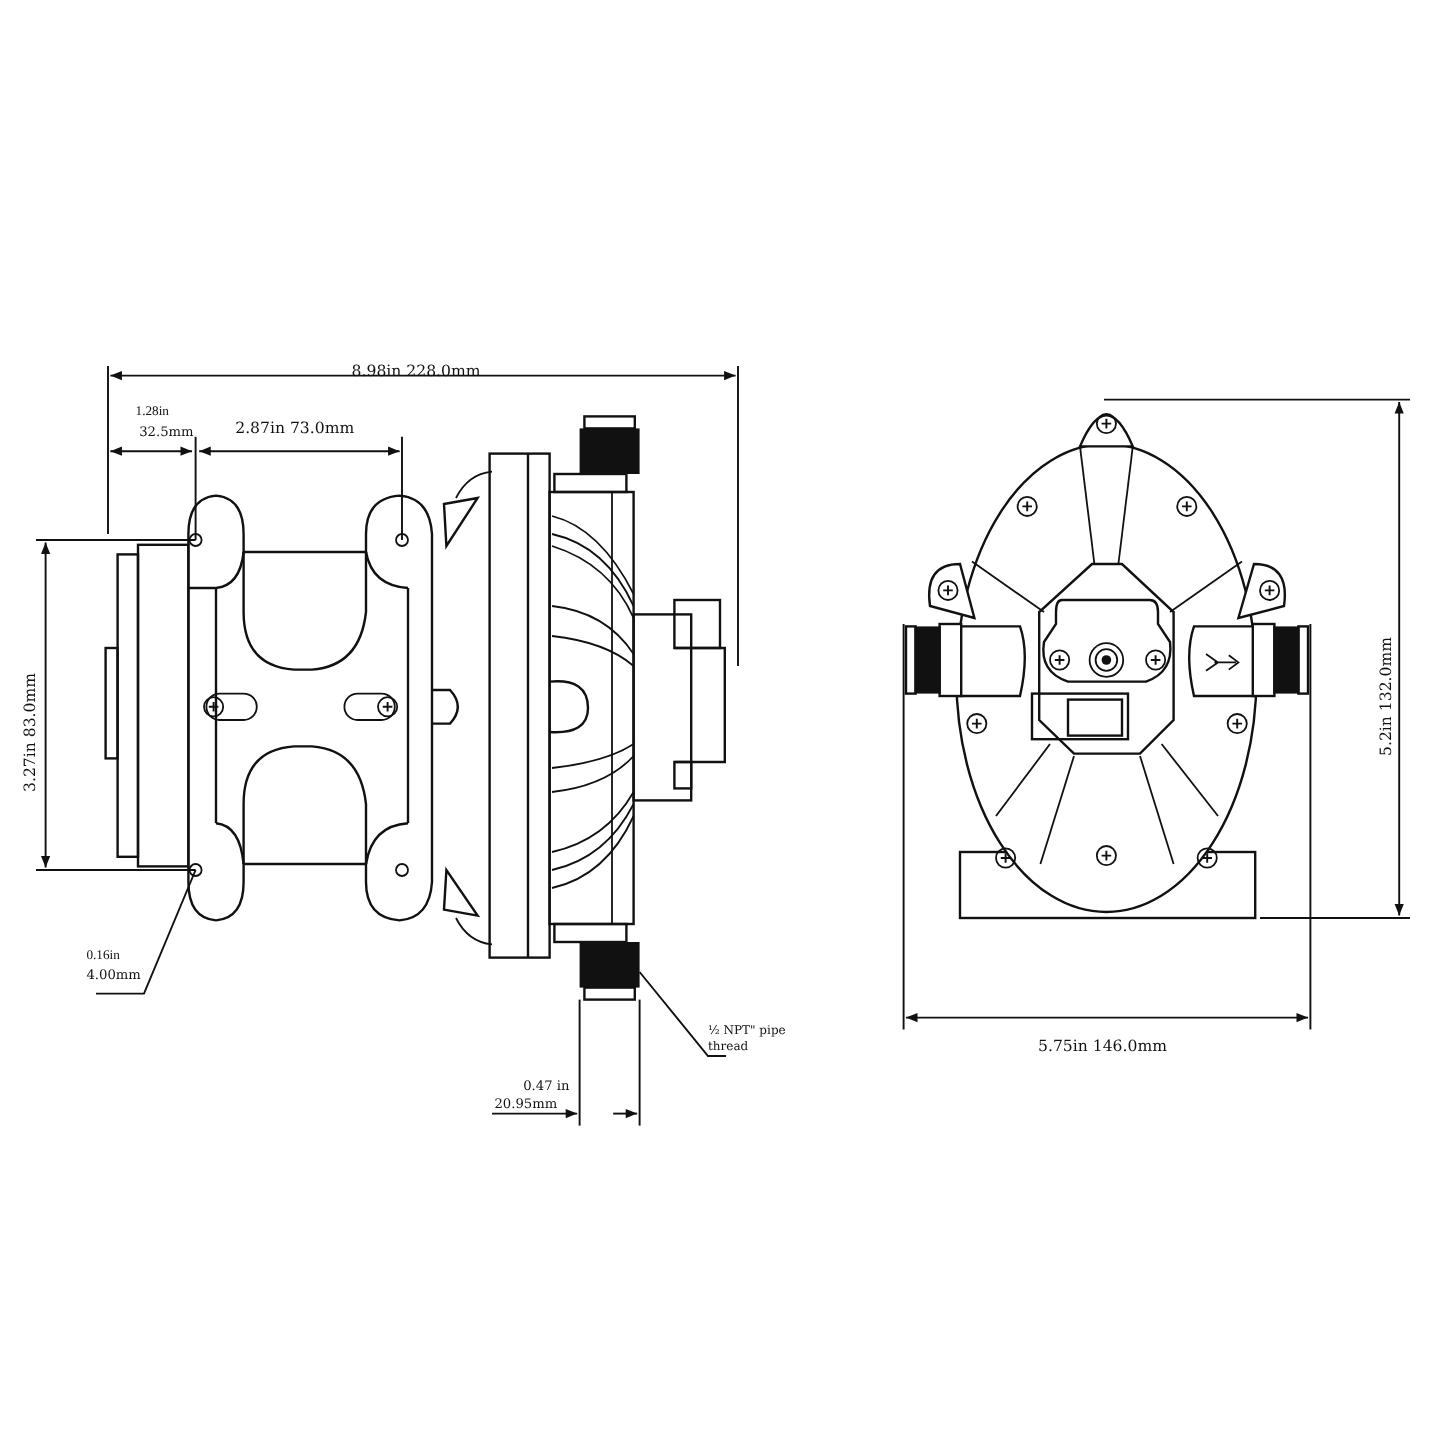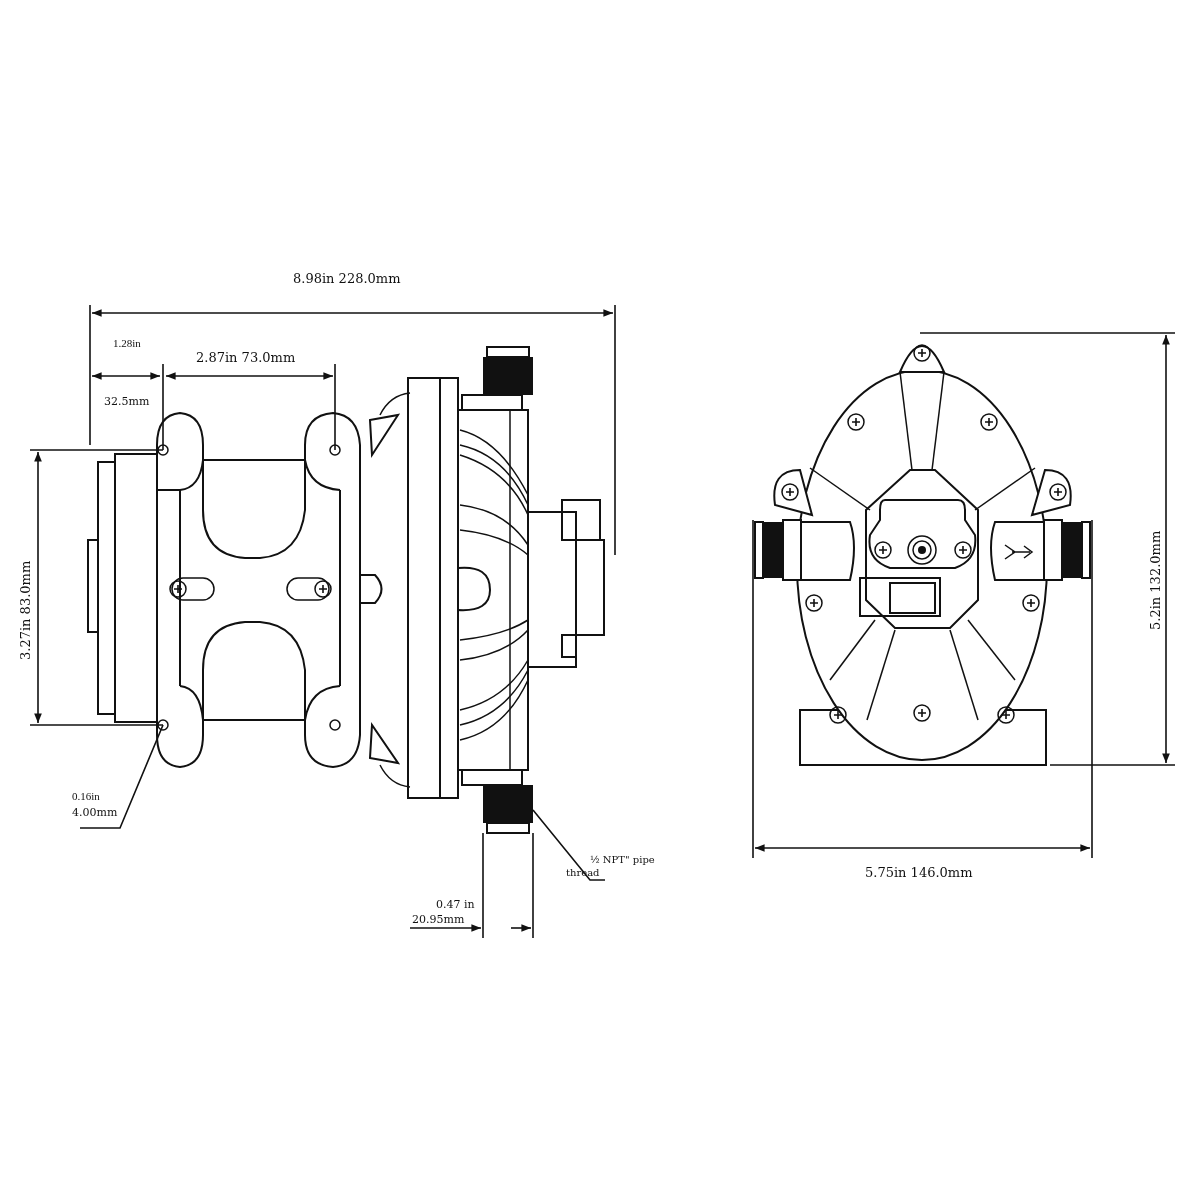--- a/index.html
+++ b/index.html
@@ -171,25 +171,25 @@
 
     <path class="fillw" d="M1045,522 H995 Q987,545 995,580 H1045 Z"></path>
     <rect class="fillw" x="1044" y="520" width="18" height="60"></rect>
     <rect class="thread" x="1061" y="522" width="22" height="56"></rect>
     <rect class="ln" x="1082" y="522" width="8" height="56"></rect>
 
     <path class="thin" d="M1005,545 L1015,552 L1005,559 M1012,552 H1030 M1024,546 L1032,552 L1024,558"></path>
   </g>
 </svg>
 
-<div class="lbl" style="left:293px; top:271px;text-align:center;">8.98in 228.0mm</div>
+<div class="lbl" style="left:293px; top:302px;text-align:center;">8.98in 228.0mm</div>
 <div class="lbl small" style="left:113px; top:337px;font-family:Liberation Serif, serif;">1.28in</div>
-<div class="lbl small" style="left:104px; top:353px;margin-top:42px;">32.5mm</div>
+<div class="lbl small" style="left:116px; top:353px;">32.5mm</div>
 <div class="lbl" style="left:196px; top:350px;">2.87in 73.0mm</div>
 <div class="lbl vert" style="left:18px; top:660px;">3.27in 83.0mm</div>
 <div class="lbl small" style="left:72px; top:790px;font-family:Liberation Serif, serif;">0.16in</div>
 <div class="lbl small" style="left:72px; top:806px;">4.00mm</div>
 <div class="lbl small" style="left:436px; top:898px;">0.47 in</div>
 <div class="lbl small" style="left:412px; top:913px;">20.95mm</div>
 <div class="lbl small" style="left:590px; top:853px; font-size:10px;">½ NPT" pipe</div>
-<div class="lbl small" style="left:566px; top:866px; font-size:10px;">thread</div>
+<div class="lbl small" style="left:590px; top:866px; font-size:10px;">thread</div>
 <div class="lbl vert" style="left:1148px; top:630px;">5.2in 132.0mm</div>
 <div class="lbl" style="left:865px; top:822px;margin-top:43px;">5.75in 146.0mm</div>
 
 </body></html>

